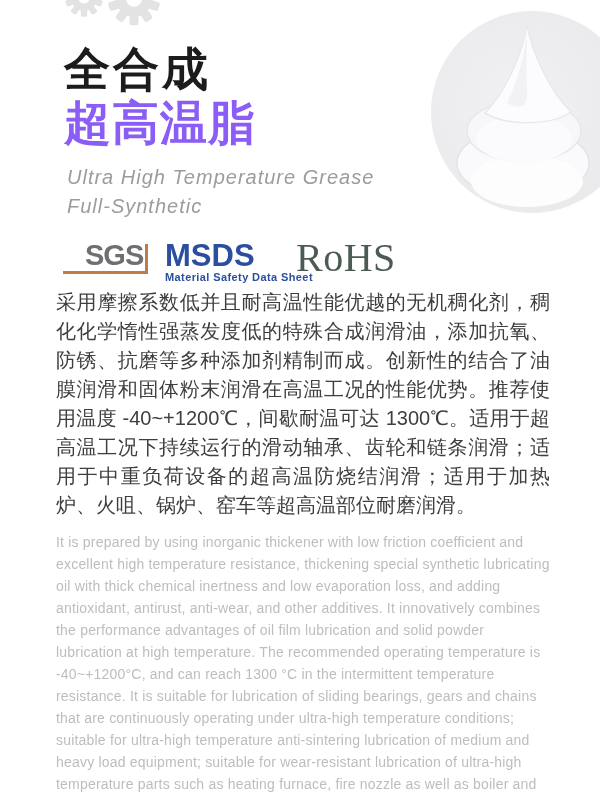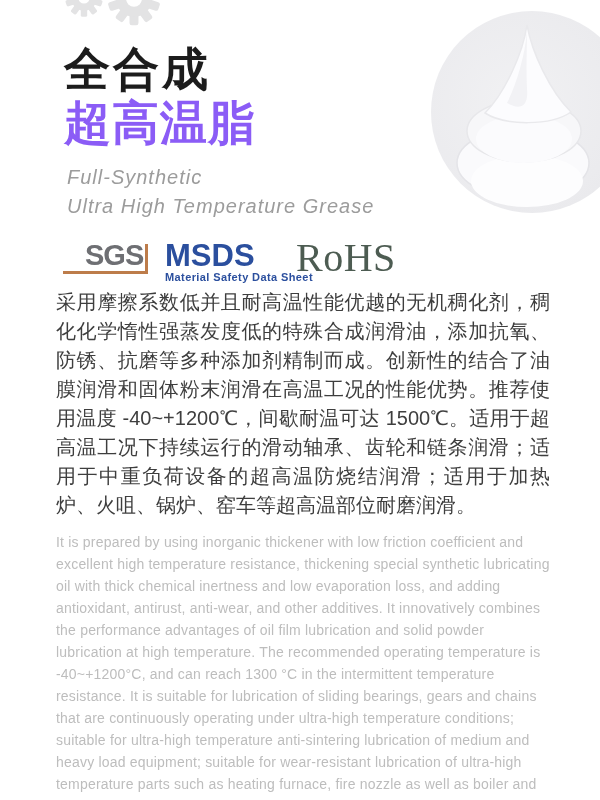--- a/index.html
+++ b/index.html
@@ -103,33 +103,33 @@
       <path d="M96 14 C 92 42, 74 82, 54 102 C 74 115, 120 115, 140 101 C 119 80, 101 42, 96 14 Z" fill="#fcfcfe" stroke="#e9e9ec" stroke-width="1.5"></path>
       <path d="M96 20 C 94 44, 86 72, 76 92 C 86 98, 98 99, 96 78 C 95 58, 96 36, 96 20 Z" fill="#f2f2f5"></path>
     </svg>
   </div>
 
   <div class="abs title-block">
     <div class="title-cn">全合成</div>
     <div class="title-red">超高温脂</div>
   </div>
   <div class="abs subtitle">
+    <div>Ultra High Temperature Grease</div>
     <div>Full-Synthetic</div>
-    <div>Ultra High Temperature Grease</div>
   </div>
 
   <div class="abs certs">
     <div class="abs sgs">
       <span class="sgs-text">SGS</span>
       <span class="sgs-underline"></span>
       <span class="sgs-vline"></span>
     </div>
     <div class="abs msds">
       <div class="msds-text">MSDS</div>
       <div class="msds-sub">Material Safety Data Sheet</div>
     </div>
     <div class="abs rohs">RoHS</div>
   </div>
 
-  <p class="abs desc-zh">采用摩擦系数低并且耐高温性能优越的无机稠化剂，稠化化学惰性强蒸发度低的特殊合成润滑油，添加抗氧、防锈、抗磨等多种添加剂精制而成。创新性的结合了油膜润滑和固体粉末润滑在高温工况的性能优势。推荐使用温度 -40~+1200℃，间歇耐温可达 1500℃。适用于超高温工况下持续运行的滑动轴承、齿轮和链条润滑；适用于中重负荷设备的超高温防烧结润滑；适用于加热炉、火咀、锅炉、窑车等超高温部位耐磨润滑。</p>
+  <p class="abs desc-zh">采用摩擦系数低并且耐高温性能优越的无机稠化剂，稠化化学惰性强蒸发度低的特殊合成润滑油，添加抗氧、防锈、抗磨等多种添加剂精制而成。创新性的结合了油膜润滑和固体粉末润滑在高温工况的性能优势。推荐使用温度 -40~+1200℃，间歇耐温可达 1300℃。适用于超高温工况下持续运行的滑动轴承、齿轮和链条润滑；适用于中重负荷设备的超高温防烧结润滑；适用于加热炉、火咀、锅炉、窑车等超高温部位耐磨润滑。</p>
   <p class="abs desc-en">It is prepared by using inorganic thickener with low friction coefficient and excellent high temperature resistance, thickening special synthetic lubricating oil with thick chemical inertness and low evaporation loss, and adding antioxidant, antirust, anti-wear, and other additives. It innovatively combines the performance advantages of oil film lubrication and solid powder lubrication at high temperature. The recommended operating temperature is -40~+1200°C, and can reach 1300 °C in the intermittent temperature resistance. It is suitable for lubrication of sliding bearings, gears and chains that are continuously operating under ultra-high temperature conditions; suitable for ultra-high temperature anti-sintering lubrication of medium and heavy load equipment; suitable for wear-resistant lubrication of ultra-high temperature parts such as heating furnace, fire nozzle as well as boiler and kiln car.</p>
 
 </div>
 
 </body></html>

